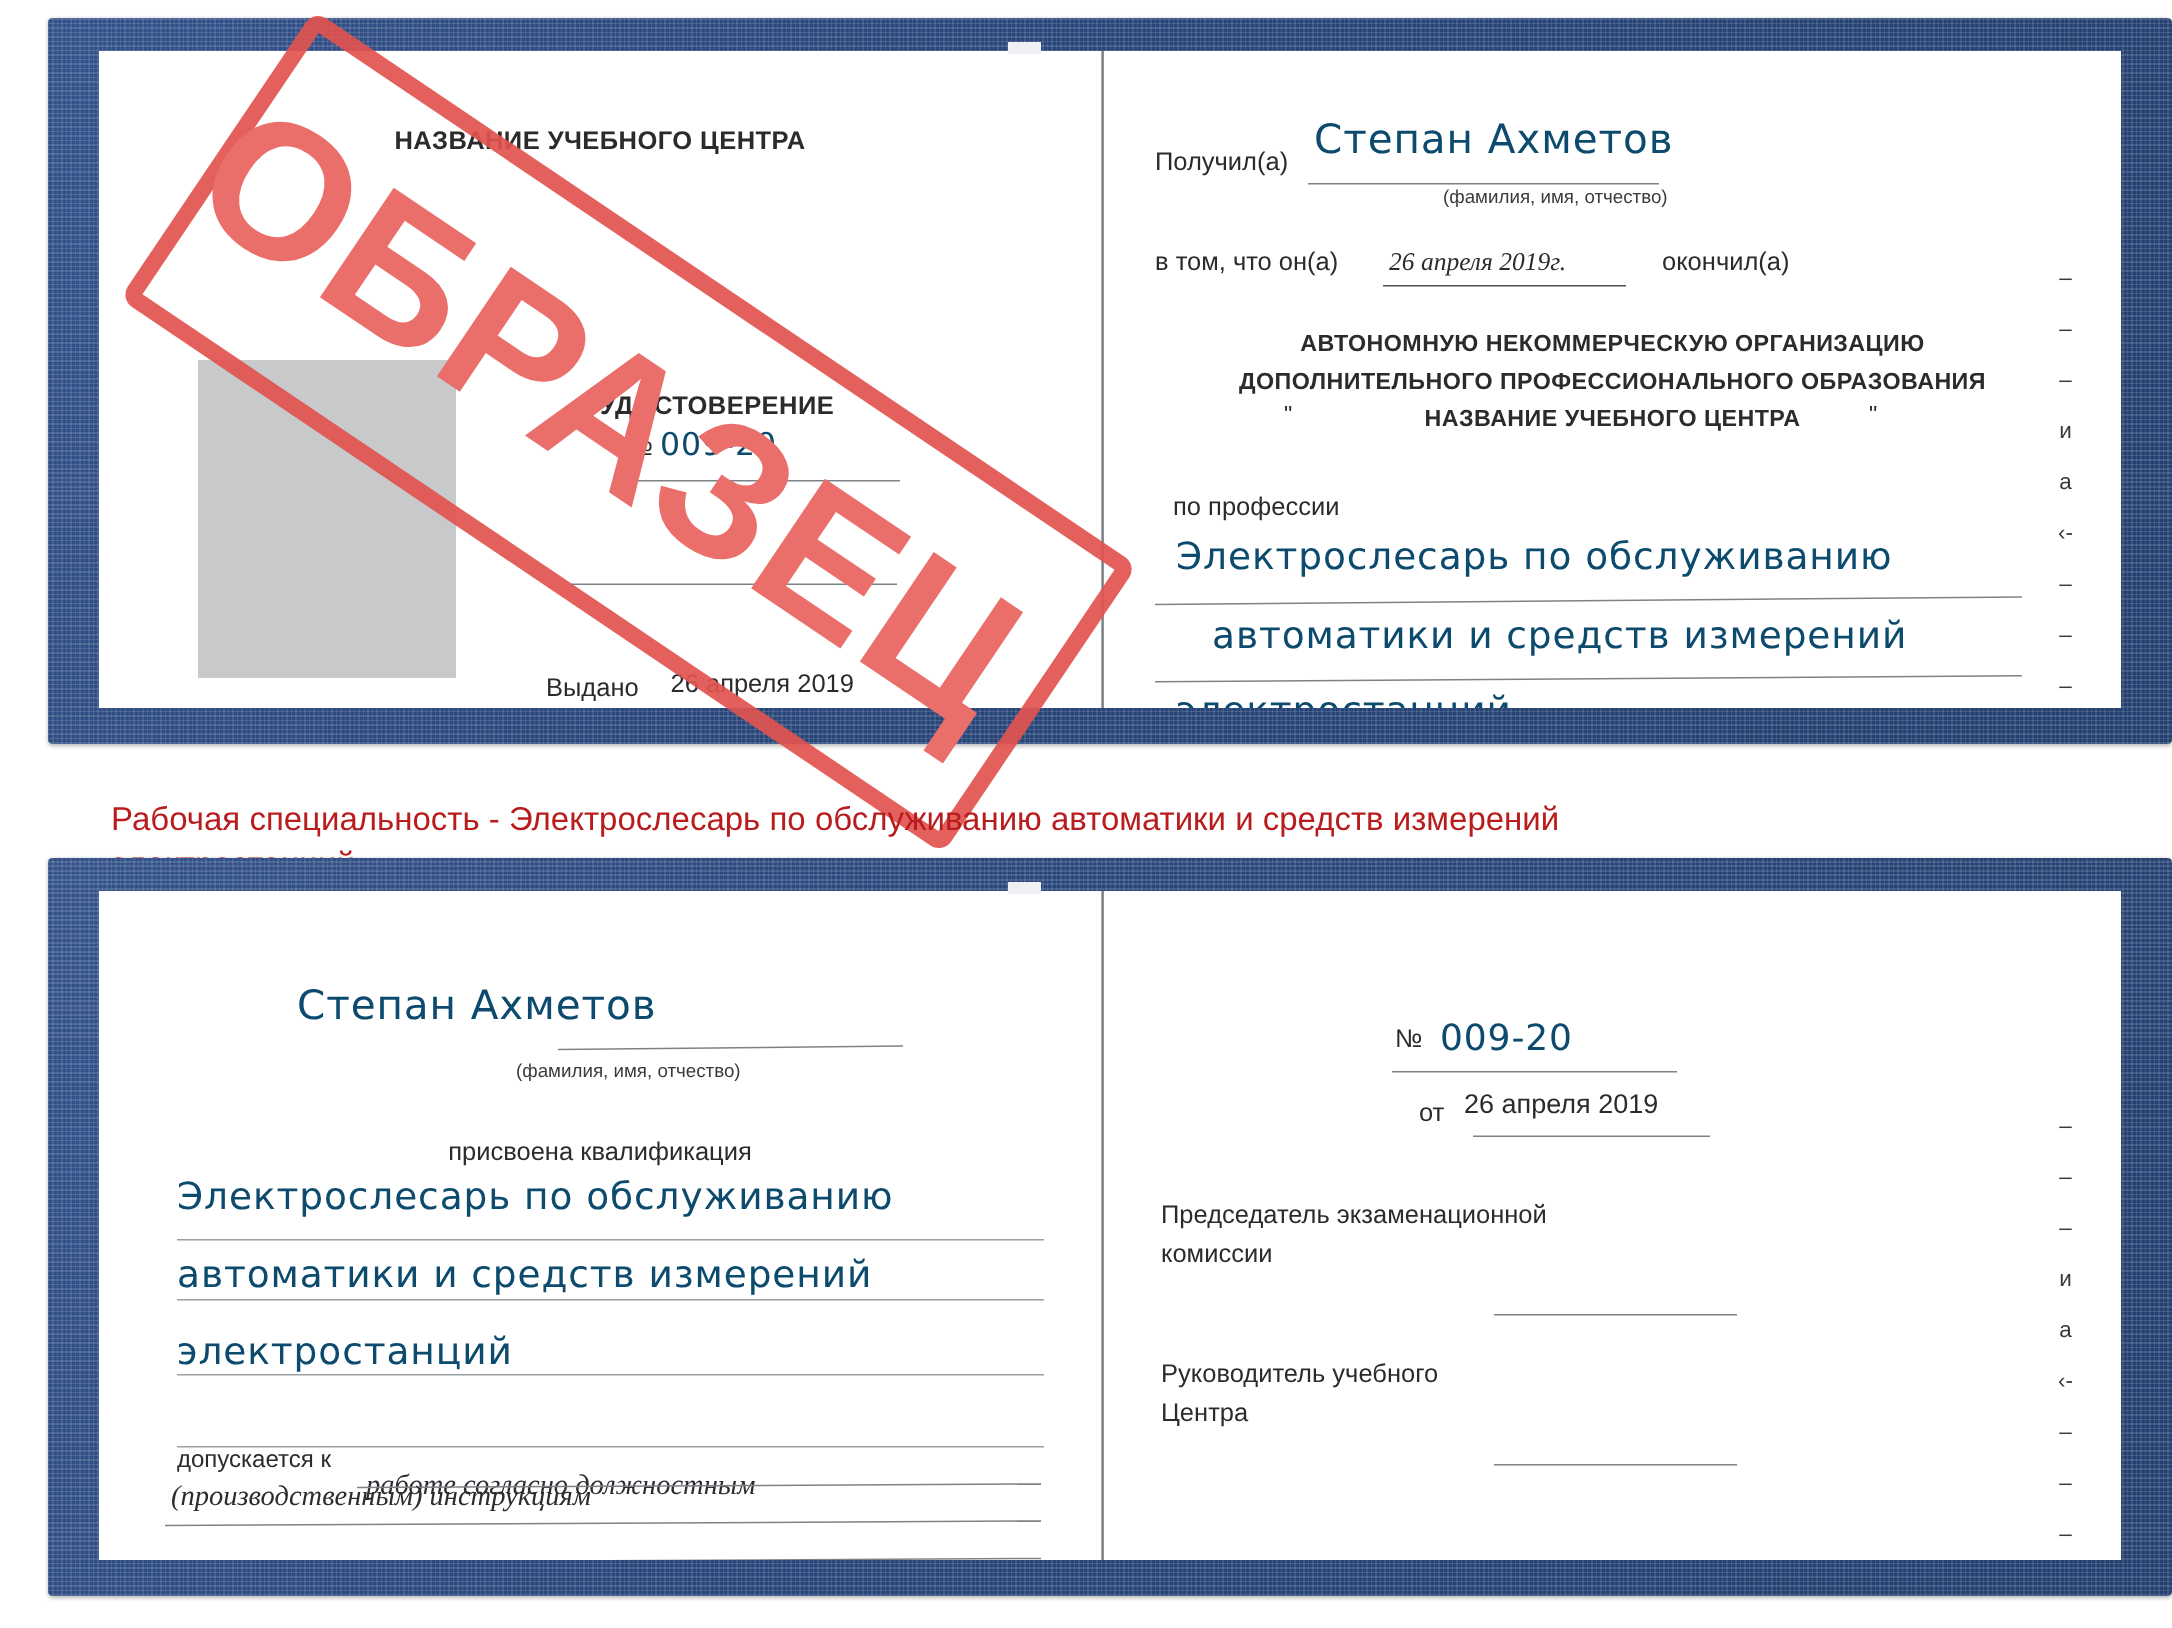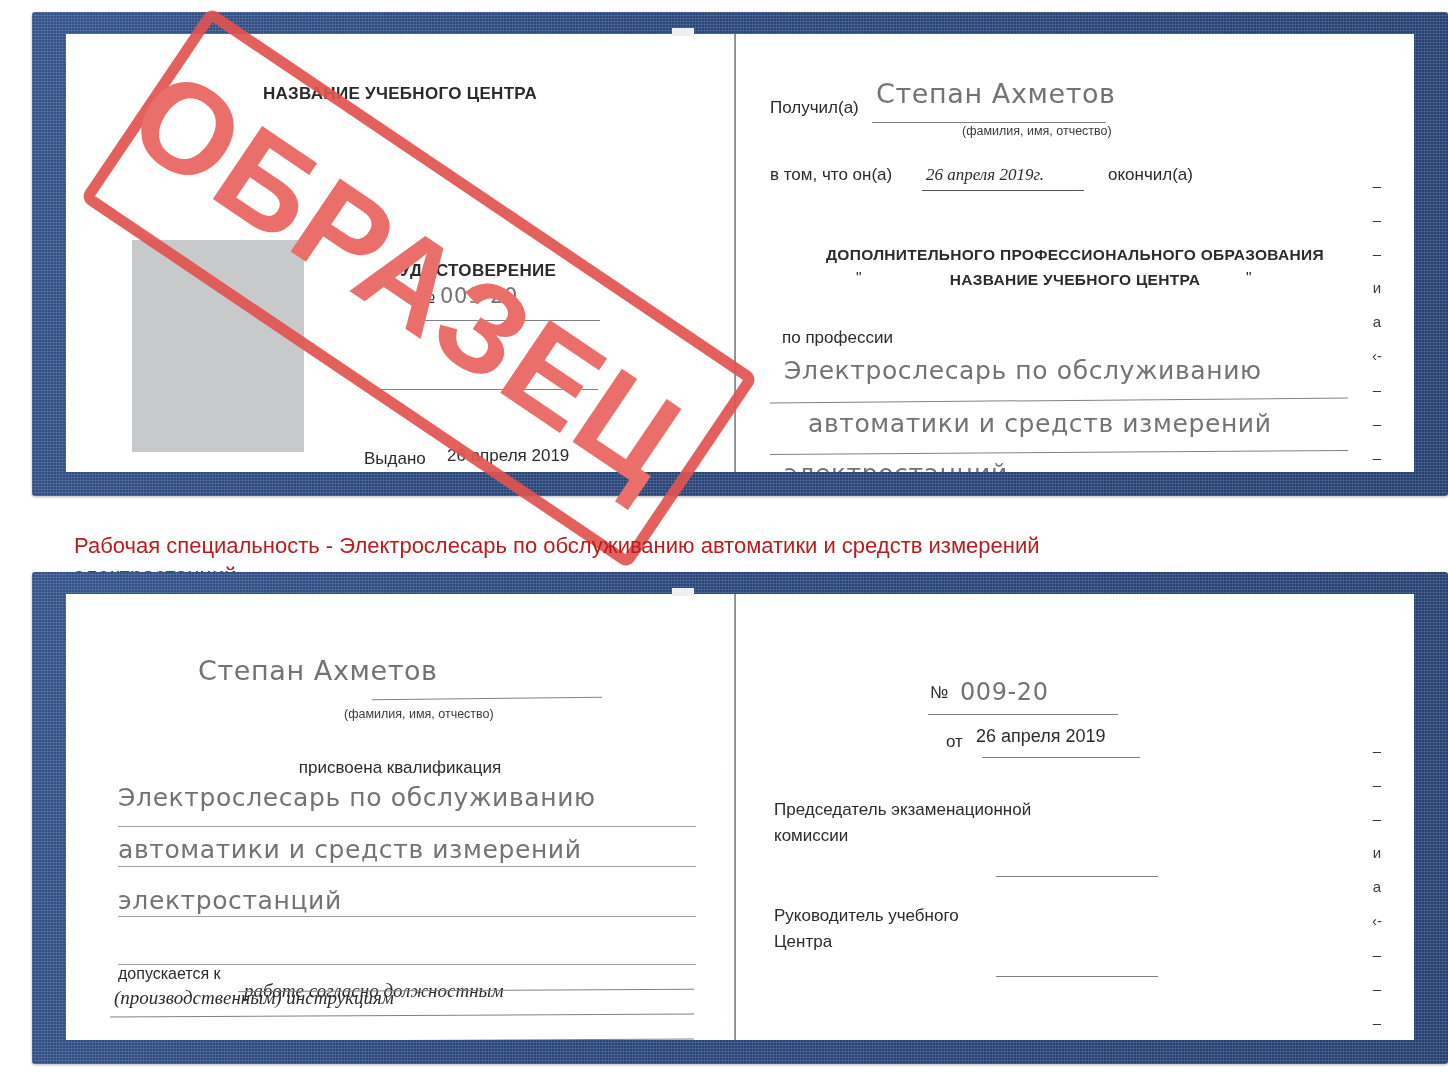--- a/index.html
+++ b/index.html
@@ -20,21 +20,21 @@
   .page{position:absolute;top:0;bottom:0;background:#fff;overflow:hidden;}
 
   
   .pagetop-notch{position:absolute;background:#fff;}
 
   
   .cap{font-weight:700;letter-spacing:.3px;}
   .pt{position:absolute;white-space:nowrap;}
   .prn{color:#2b2b2b;}
   .small{font-size:12.5px;color:#3a3a3a;}
-  .hand{color:#737373;font-family:"DejaVu Sans",sans-serif;font-style:normal;
+  .hand{color:#0c4a6e;font-family:"DejaVu Sans",sans-serif;font-style:normal;
         letter-spacing:.6px;}
   .italic{font-family:"Liberation Serif","DejaVu Serif",serif;font-style:italic;color:#2c2c30;}
 
   .rule{position:absolute;height:1px;background:#7d8287;}
   .rule.thin{background:#9aa0a5;}
   .rule.dark{background:#4d5257;}
 
   .graybox{position:absolute;background:#c8c9cb;}
 
   
@@ -91,20 +91,21 @@
       <div class="pt prn" style="left:34px;top:64px;font-size:17px;">Получил(а)</div>
       <div class="pt hand" style="left:140px;top:44px;font-size:27px;">Степан Ахметов</div>
       <div class="rule" style="left:136px;top:88px;width:234px;"></div>
       <div class="pt small" style="left:226px;top:90px;">(фамилия, имя, отчество)</div>
 
       <div class="pt prn" style="left:34px;top:131px;font-size:17px;">в том, что он(а)</div>
       <div class="pt italic" style="left:190px;top:131px;font-size:17px;">26 апреля 2019г.</div>
       <div class="rule dark" style="left:186px;top:156px;width:162px;"></div>
       <div class="pt prn" style="left:372px;top:131px;font-size:17px;">окончил(а)</div>
 
+      <div class="pt cap prn" style="left:50%;transform:translateX(-50%);top:187px;font-size:15.5px;">АВТОНОМНУЮ НЕКОММЕРЧЕСКУЮ ОРГАНИЗАЦИЮ</div>
       <div class="pt cap prn" style="left:50%;transform:translateX(-50%);top:212px;font-size:15.5px;">ДОПОЛНИТЕЛЬНОГО ПРОФЕССИОНАЛЬНОГО ОБРАЗОВАНИЯ</div>
       <div class="pt prn" style="left:120px;top:234px;font-size:15.5px;">"</div>
       <div class="pt cap prn" style="left:50%;transform:translateX(-50%);top:237px;font-size:15.5px;">НАЗВАНИЕ УЧЕБНОГО ЦЕНТРА</div>
       <div class="pt prn" style="left:510px;top:234px;font-size:15.5px;">"</div>
 
       <div class="pt prn" style="left:46px;top:294px;font-size:17px;">по профессии</div>
 
       <div class="pt hand" style="left:48px;top:322px;font-size:25px;">Электрослесарь по обслуживанию</div>
       <div class="rule" style="left:34px;top:366px;width:578px;transform:rotate(-0.5deg);"></div>
 

